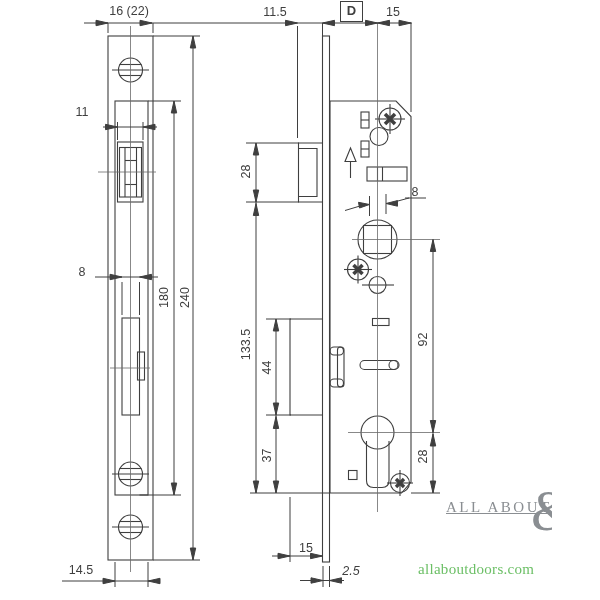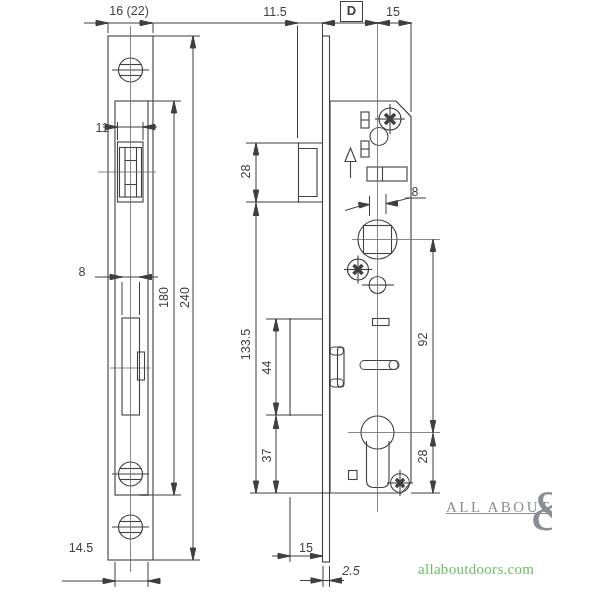--- a/index.html
+++ b/index.html
@@ -263,23 +263,23 @@
 
       <line x1="323" y1="566" x2="323" y2="587" fill="none"></line>
       <line x1="329.5" y1="566" x2="329.5" y2="587" fill="none"></line>
       <line x1="300" y1="580.5" x2="344" y2="580.5" fill="none"></line>
       <polygon points="323,580.5 311,577.8 311,583.2"></polygon>
       <polygon points="329.5,580.5 341.5,577.8 341.5,583.2"></polygon>
     </g>
   </svg>
 
   <div class="dim" style="left:96px;top:4px;width:66px;">16 (22)</div>
-  <div class="dim" style="left:92px;top:105px;width:20px;margin-top:16px;">11</div>
+  <div class="dim" style="left:72px;top:105px;width:20px;">11</div>
   <div class="dim" style="left:74px;top:265px;width:16px;">8</div>
-  <div class="dim" style="left:62px;top:541px;width:38px;">14.5</div>
+  <div class="dim" style="left:62px;top:563px;width:38px;">14.5</div>
   <div class="dim rot" style="left:149px;top:290px;width:30px;">180</div>
   <div class="dim rot" style="left:170px;top:290px;width:30px;">240</div>
 
   <div class="dim" style="left:248px;top:5px;width:38px;margin-left:8px;">11.5</div>
   <div class="dbox" style="left:340px;top:1px;width:21px;height:19px;">D</div>
   <div class="dim" style="left:379px;top:5px;width:28px;">15</div>
   <div class="dim" style="left:407px;top:185px;width:16px;">8</div>
   <div class="dim rot" style="left:234px;top:164px;width:24px;">28</div>
   <div class="dim rot" style="left:225px;top:337px;width:42px;">133.5</div>
   <div class="dim rot" style="left:255px;top:360px;width:24px;">44</div>

